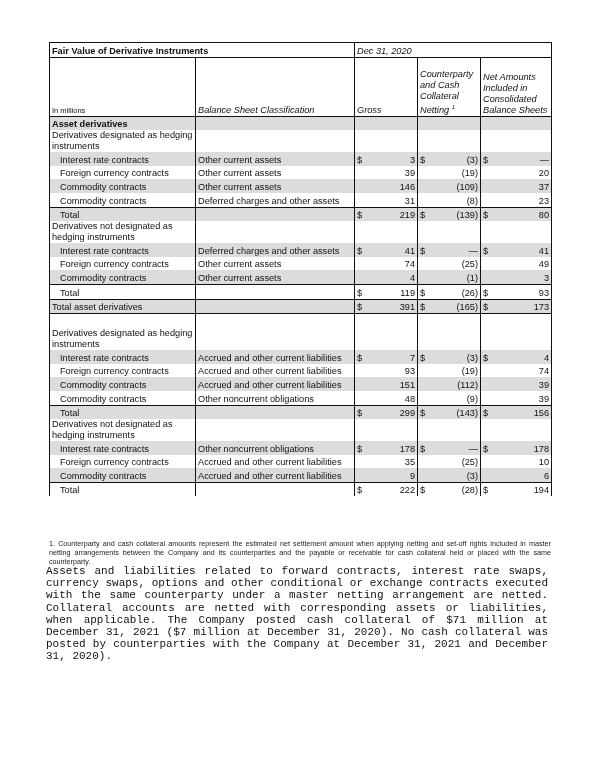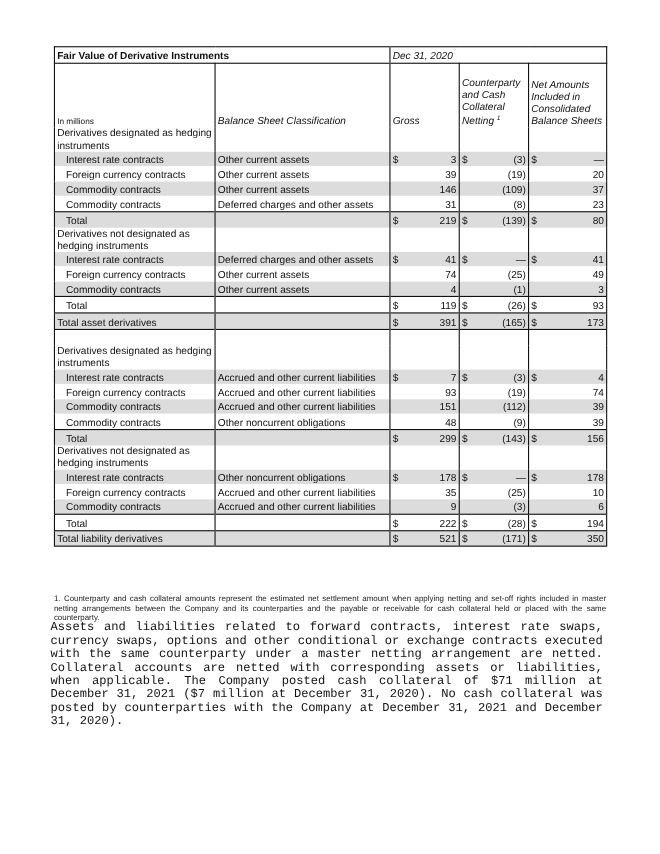--- a/index.html
+++ b/index.html
@@ -49,20 +49,27 @@
   </tr>
   <tr class="hdr">
     <td class="bL small">In millions</td>
     <td class="bL ital">Balance Sheet Classification</td>
     <td class="bL ital">Gross</td>
     <td class="thin-l ital"><span>Counterparty and Cash Collateral Netting</span> <sup>1</sup></td>
     <td class="thin-l bR ital">Net Amounts Included in Consolidated Balance Sheets</td>
   </tr>
   </tbody>
     <tbody id="tbody">
+      <tr class="shade bT">
+        <td class="bL bold">Asset derivatives</td>
+        <td class="bL"></td>
+        <td class="bL"></td>
+        <td class="thin-l"></td>
+        <td class="thin-l bR"></td>
+      </tr>
       <tr class="two">
         <td class="bL">Derivatives designated as hedging instruments</td>
         <td class="bL"></td>
         <td class="bL"></td>
         <td class="thin-l"></td>
         <td class="thin-l bR"></td>
       </tr>
       <tr class="shade">
           <td class="bL ind">Interest rate contracts</td>
           <td class="bL">Other current assets</td>
@@ -516,40 +523,18 @@
             <span>(28)</span>
           </div>
         </td>
     <td class="thin-l bR">
           <div class="num">
             <span>$</span>
             <span>194</span>
           </div>
         </td>
       </tr>
-      <tr class="shade" style="border-top:1.5px solid #111;border-bottom:1.5px solid #111">
-      <td class="bL">Total liability derivatives</td>
-        <td class="bL"></td>
-    <td class="bL">
-          <div class="num">
-            <span>$</span>
-            <span>521</span>
-          </div>
-        </td>
-    <td class="thin-l">
-          <div class="num">
-            <span>$</span>
-            <span>(171)</span>
-          </div>
-        </td>
-    <td class="thin-l bR">
-          <div class="num">
-            <span>$</span>
-            <span>350</span>
-          </div>
-        </td>
-      </tr>
     </tbody>
 </table>
 
 <div class="foot">1. Counterparty and cash collateral amounts represent the estimated net settlement amount when applying netting and set-off rights included in master netting arrangements between the Company and its counterparties and the payable or receivable for cash collateral held or placed with the same counterparty.</div>
 <div class="para">Assets and liabilities related to forward contracts, interest rate swaps, currency swaps, options and other conditional or exchange contracts executed with the same counterparty under a master netting arrangement are netted. Collateral accounts are netted with corresponding assets or liabilities, when applicable. The Company posted cash collateral of $71 million at December 31, 2021 ($7 million at December 31, 2020). No cash collateral was posted by counterparties with the Company at December 31, 2021 and December 31, 2020).</div>
 <div class="pageno">145</div>
 
 </body></html>

